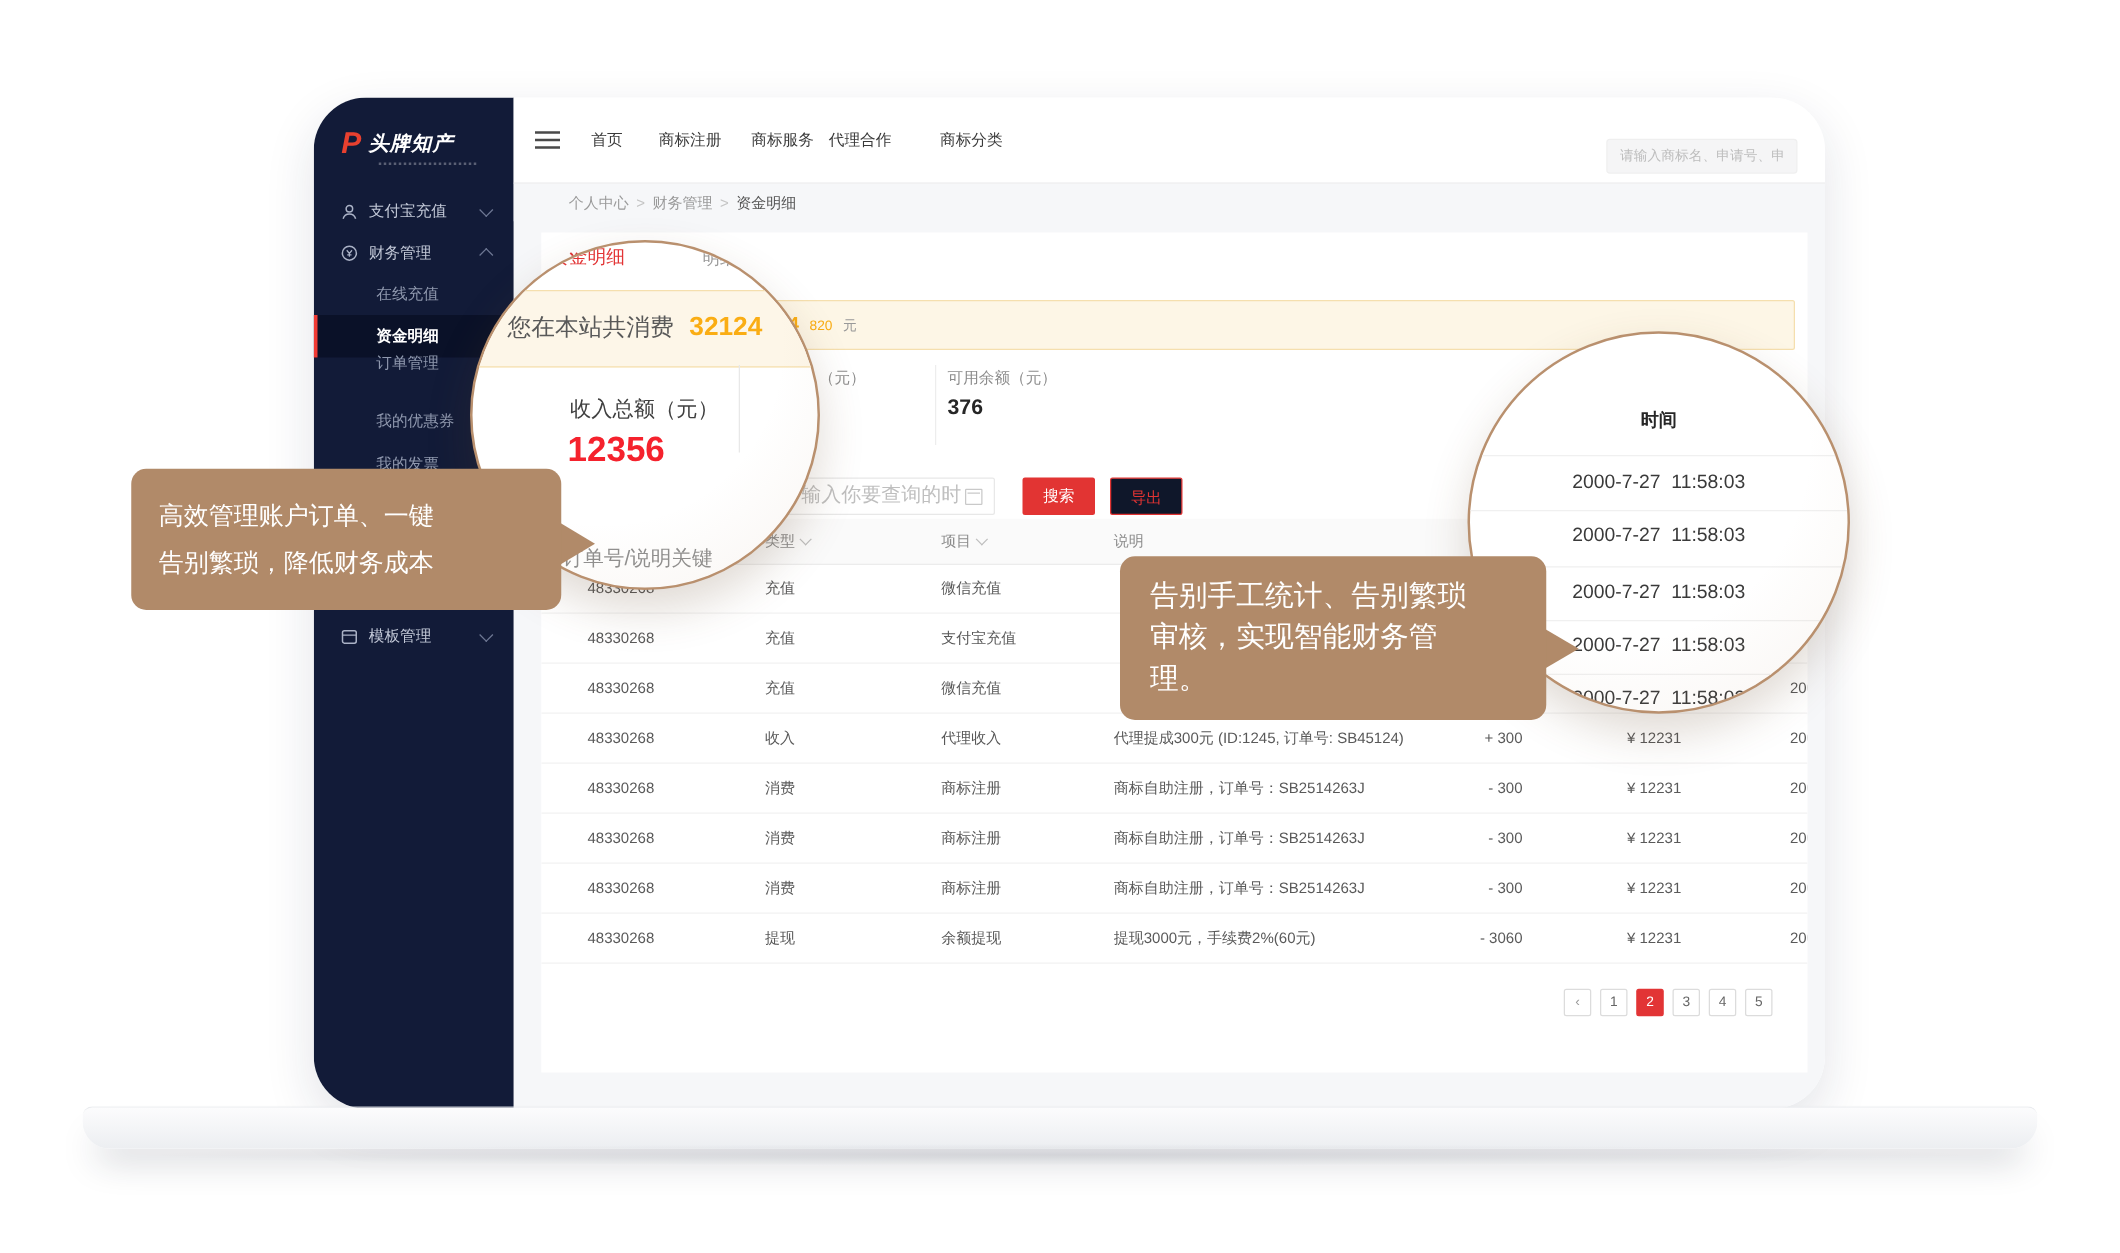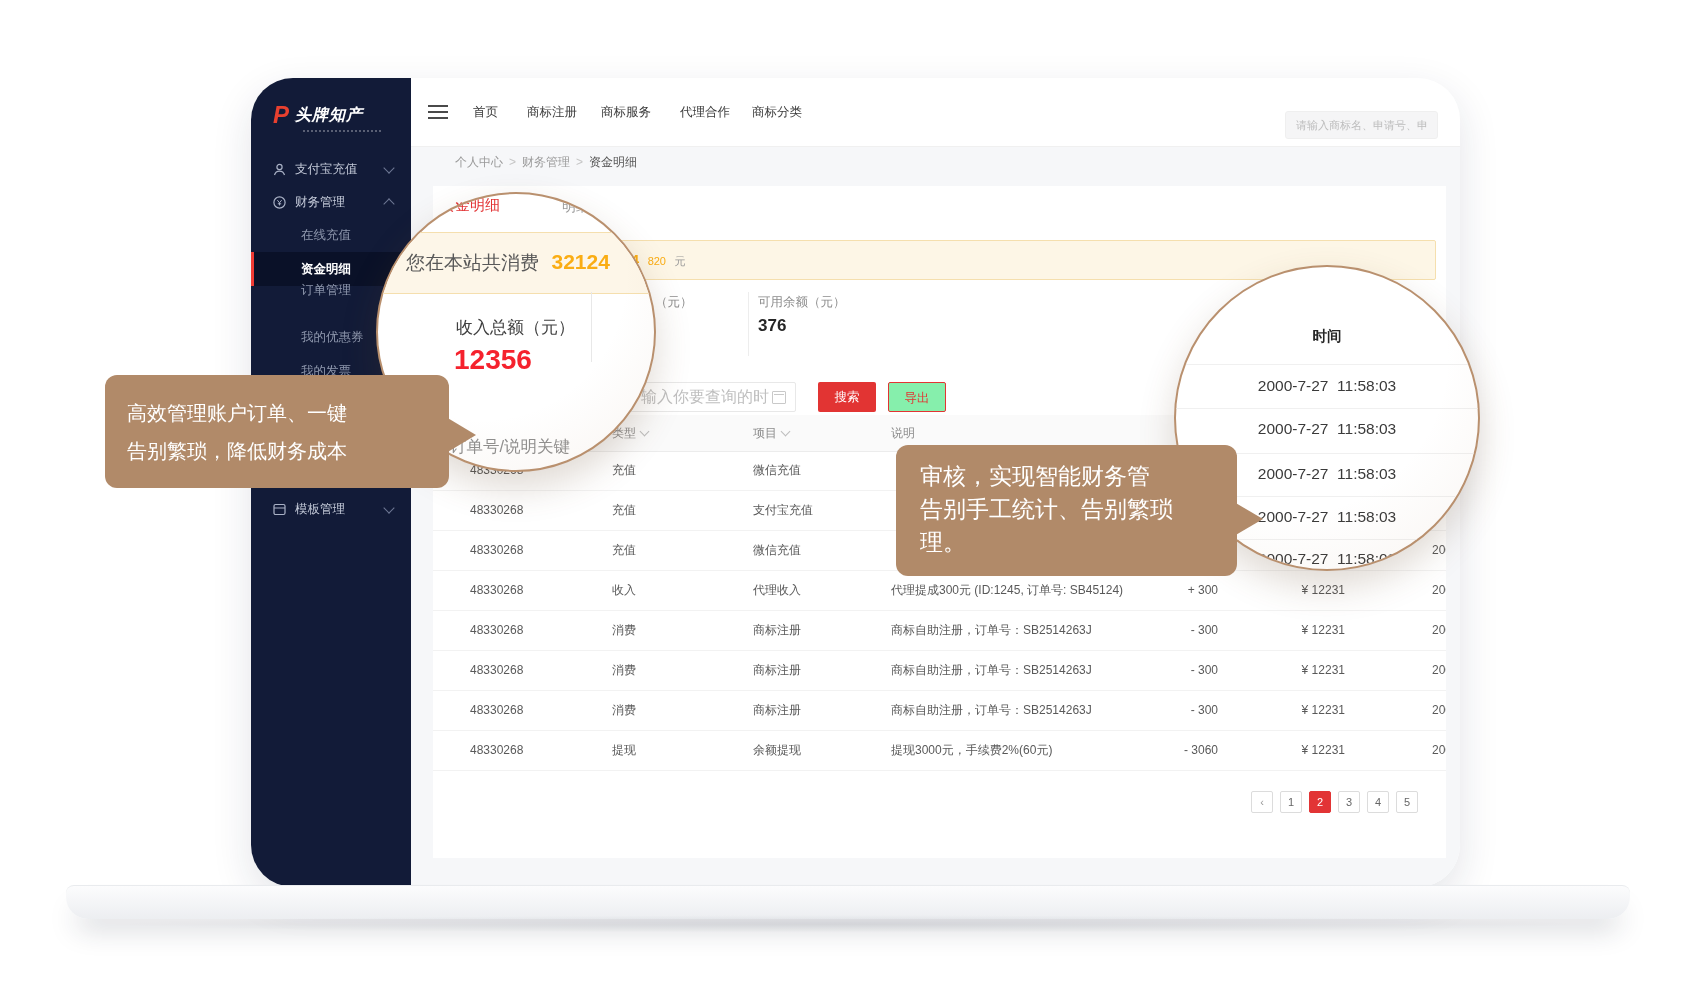--- a/index.html
+++ b/index.html
@@ -60,21 +60,21 @@
   .stat1-label{left:22px;top:108px;font-size:13px;color:#595959;}
   .stat1-value{left:22px;top:132px;color:#f5222d;font-size:20px;}
 
   .time-input{position:absolute;left:195px;top:196px;width:168px;height:30px;border:1px solid #e8e8e8;border-radius:2px;box-sizing:border-box;background:#fff;}
   .time-input input{width:128px;height:100%;border:0;outline:none;font-size:16px;color:#666;padding:0 0 0 12px;background:transparent;font-family:inherit;}
   .time-input input::placeholder{color:#bfbfbf;}
   .cal{position:absolute;right:9px;top:8px;width:12px;height:11px;border:1px solid #c9c9c9;border-radius:1px;}
   .cal::before{content:"";position:absolute;left:1px;right:1px;top:2px;height:1px;background:#c9c9c9;}
   .btn{position:absolute;top:196px;width:58px;height:30px;border-radius:2px;font-size:12.5px;line-height:30px;text-align:center;cursor:pointer;box-sizing:border-box;}
   .btn-search{left:385px;background:#e23433;color:#fff;}
-  .btn-export{left:455px;background:#86efac;border:1px solid #e23433;color:#e23433;}
+  .btn-export{left:455px;background:#0f172a;border:1px solid #e23433;color:#e23433;}
 
   
   .thead{position:absolute;left:0;top:229px;width:1013px;height:36px;background:#fafafa;border-bottom:1px solid #ececec;}
   .th{position:absolute;top:0;height:36px;line-height:36px;font-size:12px;color:#8c8c8c;white-space:nowrap;cursor:pointer;}
   .sort{display:inline-block;width:6px;height:6px;border-right:1.3px solid #bdbdbd;border-bottom:1.3px solid #bdbdbd;transform:rotate(45deg);margin-left:5px;vertical-align:2px;}
   .trows{position:absolute;left:0;top:265px;width:1013px;}
   .trow{position:relative;width:1013px;height:39px;border-bottom:1px solid #f2f2f2;}
   .td{position:absolute;top:0;height:39px;line-height:39px;font-size:12px;color:#595959;white-space:nowrap;}
   .c-id{left:37px;}
   .c-type{left:179px;}
@@ -185,21 +185,21 @@
 
       <div class="topbar">
         <div class="burger">
             <span></span>
             <span></span>
             <span></span>
           </div>
         <div class="nav-item" style="left:62px;">首页</div>
         <div class="nav-item" style="left:116px;">商标注册</div>
         <div class="nav-item" style="left:190px;">商标服务</div>
-        <div class="nav-item" style="left:269px;">代理合作</div>
+        <div class="nav-item" style="left:252px;">代理合作</div>
         <div class="nav-item" style="left:341px;">商标分类</div>
         <div class="top-search">
           <input placeholder="请输入商标名、申请号、申请人" style="">
         </div>
       </div>
 
       <div class="crumbbar">
         <div class="bc">
           <span>个人中心</span><span class="sep">&gt;</span><span>财务管理</span><span class="sep">&gt;</span><span class="last">资金明细</span>
         </div>
@@ -358,19 +358,19 @@
     <div class="shine"></div>
   </div>
 
   <div class="callout co-left">
     <div class="line">高效管理账户订单、一键</div>
     <div class="line">告别繁琐，降低财务成本</div>
   </div>
   <div class="tail tail-left"></div>
 
   <div class="callout co-right">
+    <div class="line">告别手工统计、告别繁琐</div>
     <div class="line">审核，实现智能财务管</div>
-    <div class="line">告别手工统计、告别繁琐</div>
     <div class="line">理。</div>
   </div>
   <div class="tail tail-right"></div>
 
 </div>
 
 </body></html>

